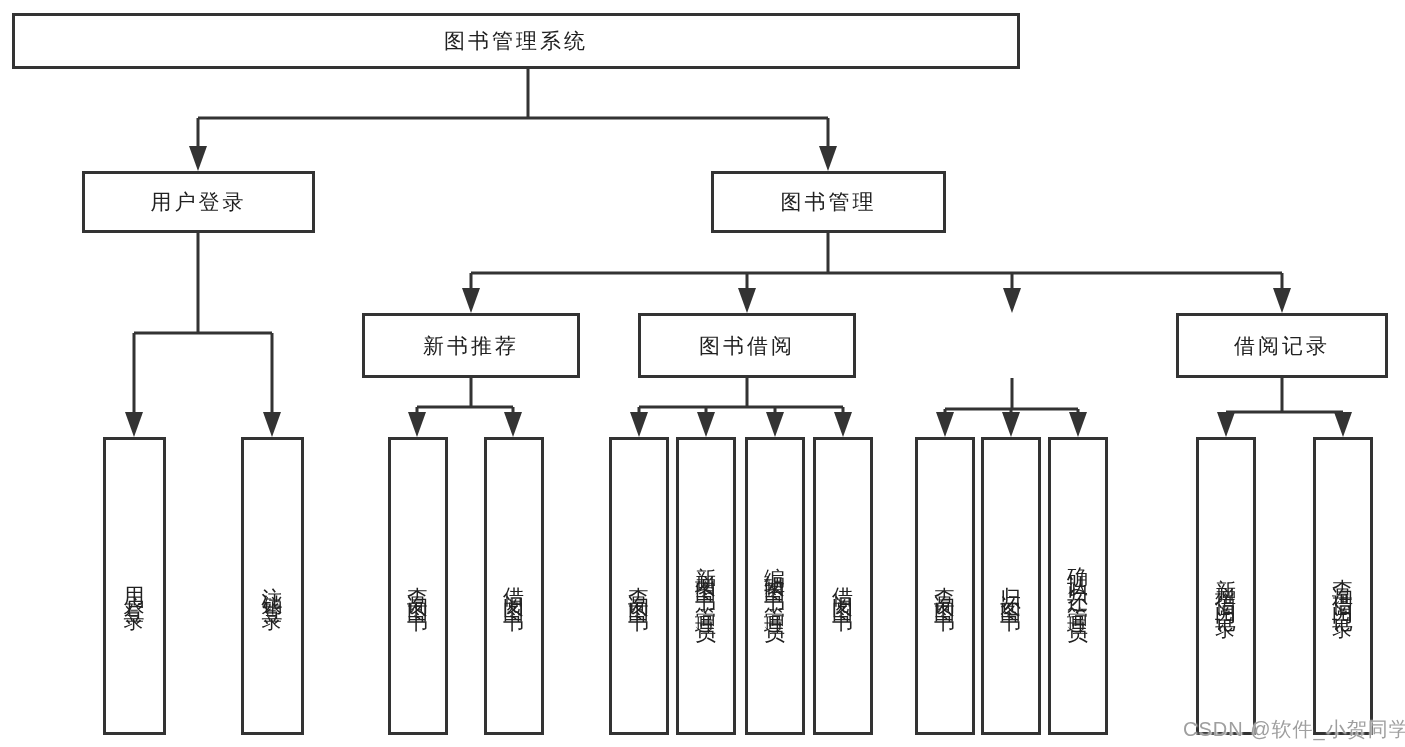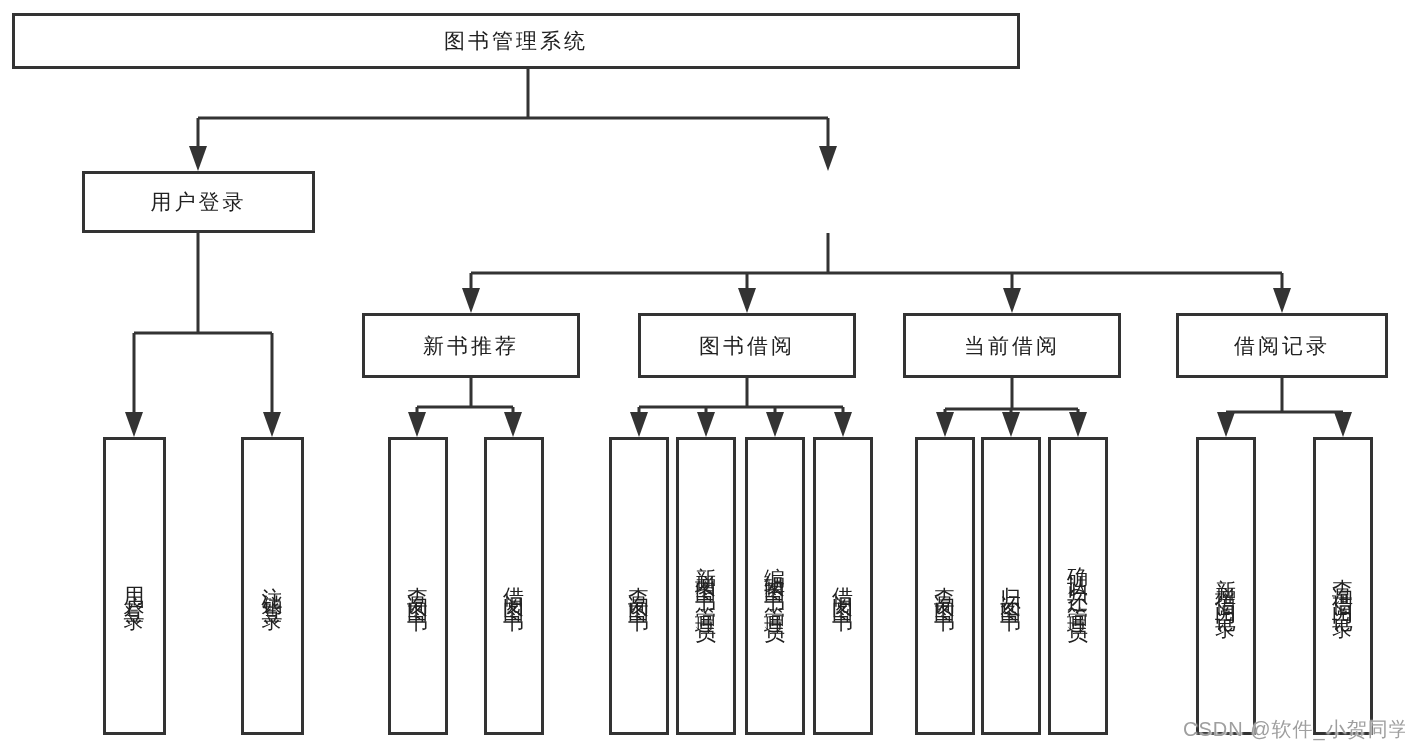--- a/index.html
+++ b/index.html
@@ -106,29 +106,29 @@
     <polygon points="1334,412 1352,412 1343,437"></polygon>
   </svg>
 
   <div class="node" style="left:12px; top:13px; width:1008px; height:56px">
     <span>图书管理系统</span>
   </div>
 
   <div class="node" style="left:82px; top:171px; width:233px; height:62px">
     <span>用户登录</span>
   </div>
+  <div class="node" style="left:711px; top:171px; width:235px; height:62px">
+    <span>图书管理</span>
+  </div>
 
   <div class="node" style="left:638px; top:313px; width:218px; height:65px">
     <span>图书借阅</span>
   </div>
   <div class="node" style="left:362px; top:313px; width:218px; height:65px">
     <span>新书推荐</span>
-  </div>
-  <div class="node" style="left:903px; top:313px; width:218px; height:65px">
-    <span>当前借阅</span>
   </div>
   <div class="node" style="left:1176px; top:313px; width:212px; height:65px">
     <span>借阅记录</span>
   </div>
 
   <div class="node leaf" style="left:103px; width:63px">
     <span class="vtext">用户登录</span>
   </div>
   <div class="node leaf" style="left:241px; width:63px">
     <span class="vtext">注销登录</span>

